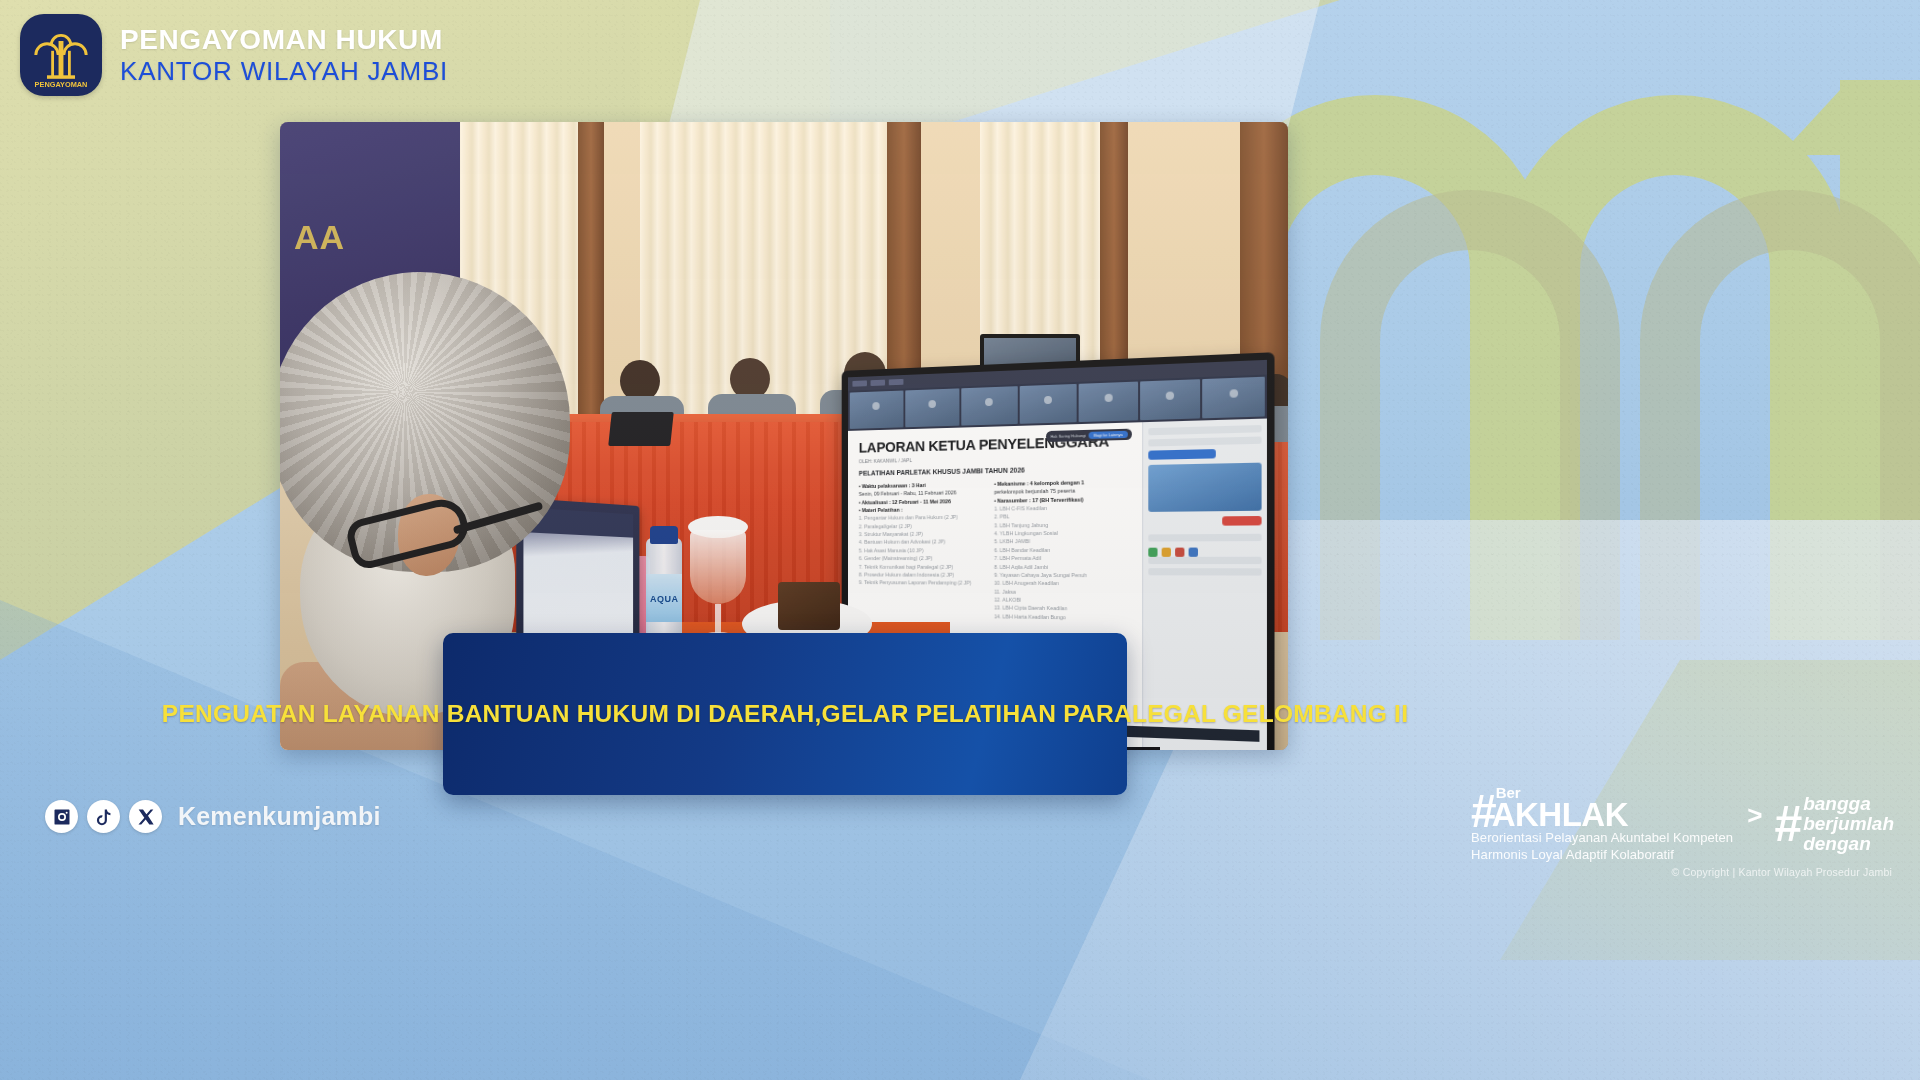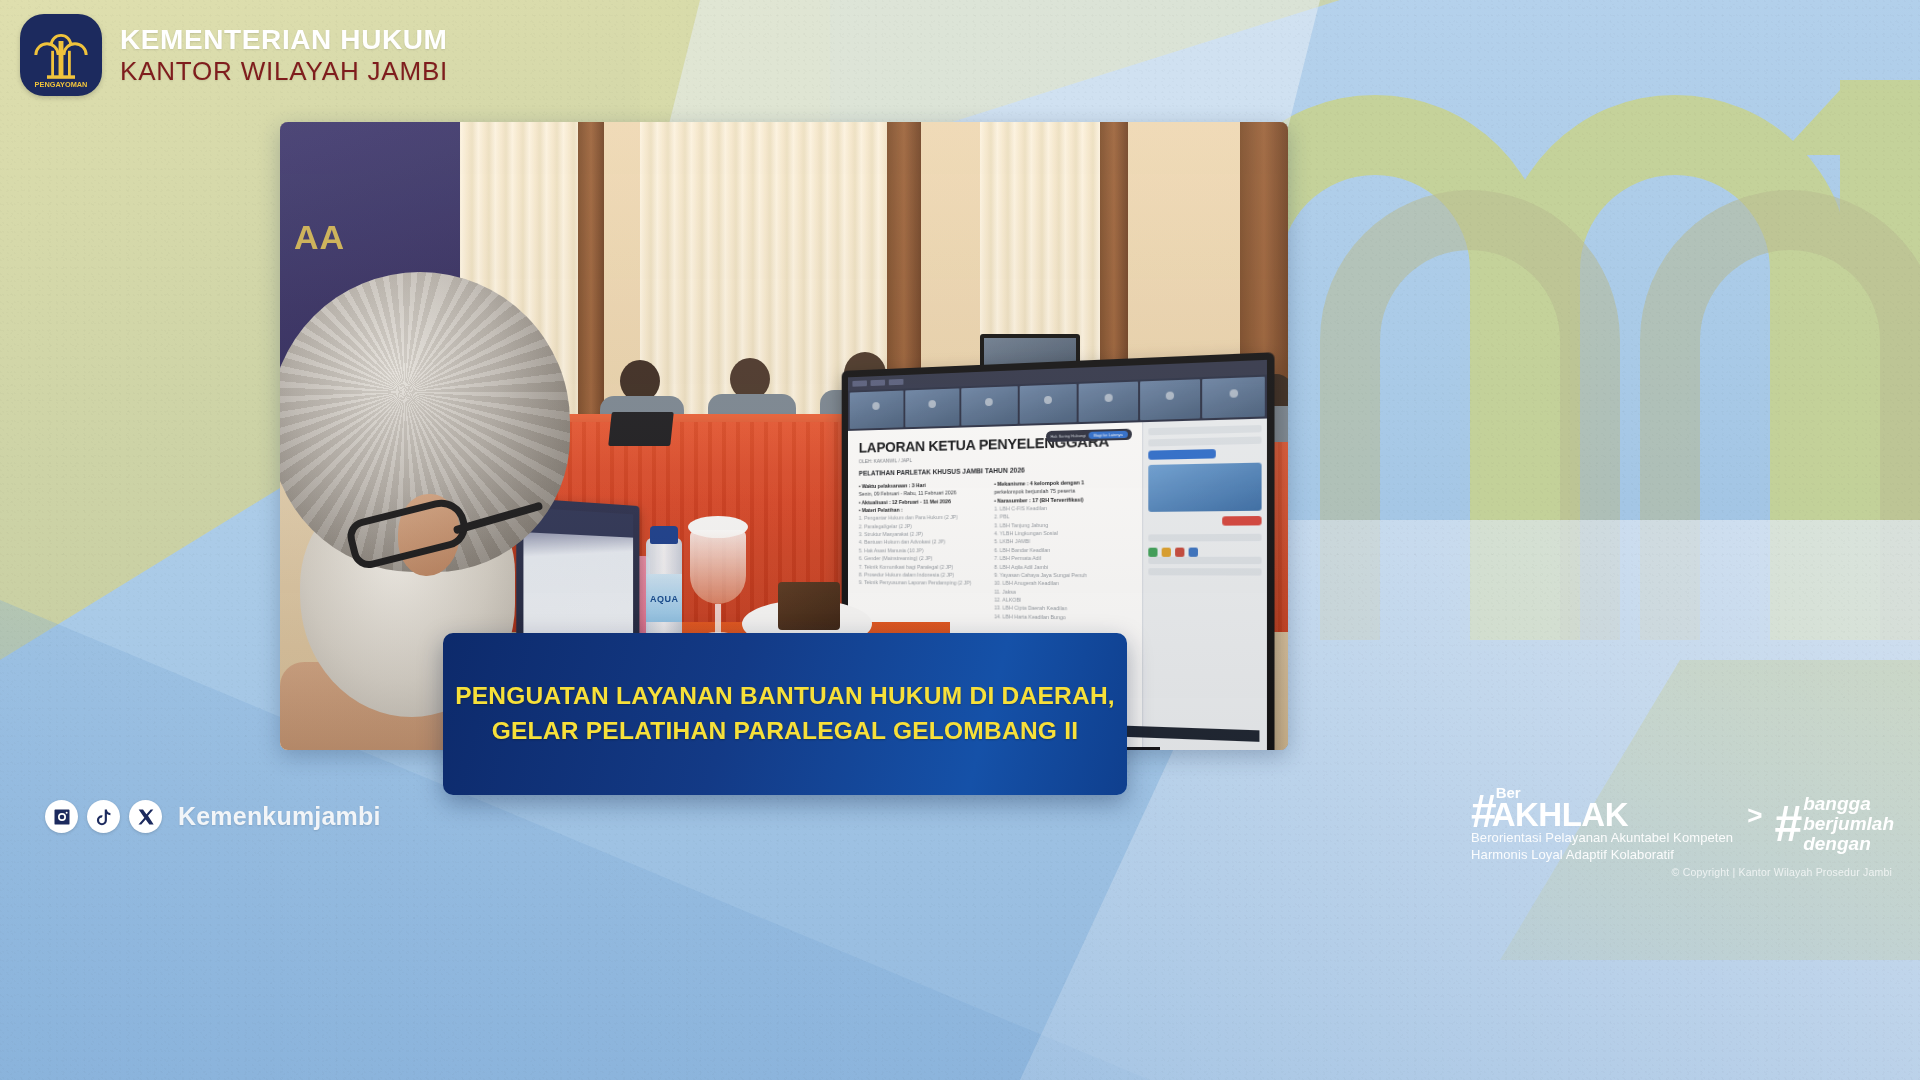--- a/index.html
+++ b/index.html
@@ -80,21 +80,21 @@
     background:#1c2a5e; display:flex; align-items:center; justify-content:center;
     box-shadow:0 2px 5px rgba(0,0,0,.18);
   }
   .logo-badge svg { width:70px; height:70px; display:block; }
   .header-text { line-height:1.05; }
   .header-title {
     font-size:28px; font-weight:bold; color:#ffffff; letter-spacing:.6px;
     text-shadow:0 1px 2px rgba(0,0,0,.12);
   }
   .header-sub {
-    font-size:26px; font-weight:400; color:#7f1d1d; letter-spacing:.8px; margin-top:3px;
+    font-size:26px; font-weight:400; color:#1d4ed8; letter-spacing:.8px; margin-top:3px;
     text-shadow:0 1px 2px rgba(0,0,0,.10);
   }
 
   
   .photo-frame {
     position:absolute; left:280px; top:122px; width:1008px; height:628px;
     border-radius:8px; overflow:hidden; z-index:10;
     box-shadow:0 6px 22px rgba(25,45,80,.28);
     background:#2b2b52;
   }
@@ -298,21 +298,21 @@
 
   
   .photo-grade { position:absolute; inset:0; background:linear-gradient(180deg,rgba(255,240,215,.10),rgba(40,30,20,.08)); pointer-events:none; }
 
   
   .caption {
     position:absolute; left:443px; top:633px; width:684px; height:162px;
     border-radius:10px; z-index:30;
     background:linear-gradient(105deg,#0d2a6b 0%,#133a86 42%,#1551a8 78%,#0f3f8e 100%);
     box-shadow:0 8px 24px rgba(10,25,60,.35);
-    display:flex; flex-direction:column; align-items:center; justify-content:center;
+    display:flex; flex-direction:row; align-items:center; justify-content:center;
     padding:16px 26px;
   }
   .caption-line {
     color:#f7e03a; font-weight:bold; font-size:24.5px; letter-spacing:.25px;
     line-height:1.42; text-align:center; white-space:nowrap;
     text-shadow:0 1px 2px rgba(0,0,0,.25);
   }
 
   
   .social { position:absolute; left:45px; top:800px; display:flex; align-items:center; gap:9px; z-index:20; }
@@ -385,21 +385,21 @@
         <path d="M70 34 A16 16 0 0 0 54 50"></path>
       </g>
       <rect x="46.5" y="30" width="7" height="52" fill="#f0c33c"></rect>
       <rect x="36" y="44" width="4" height="38" fill="#f0c33c"></rect>
       <rect x="60" y="44" width="4" height="38" fill="#f0c33c"></rect>
       <rect x="30" y="79" width="40" height="5" fill="#f0c33c"></rect>
       <text x="50" y="95" font-size="10.5" font-weight="bold" fill="#f0c33c" text-anchor="middle" font-family="Liberation Sans, sans-serif">PENGAYOMAN</text>
     </svg>
   </div>
   <div class="header-text">
-    <div class="header-title">KEMENTERIAN HUKUM</div>
+    <div class="header-title">PENGAYOMAN HUKUM</div>
     <div class="header-sub">KANTOR WILAYAH JAMBI</div>
   </div>
 </div>
 
 <div class="photo-frame">
   <div class="photo">
 
     <div class="room-wall"></div>
     <div class="curtain c1"></div>
     <div class="curtain c2"></div>

